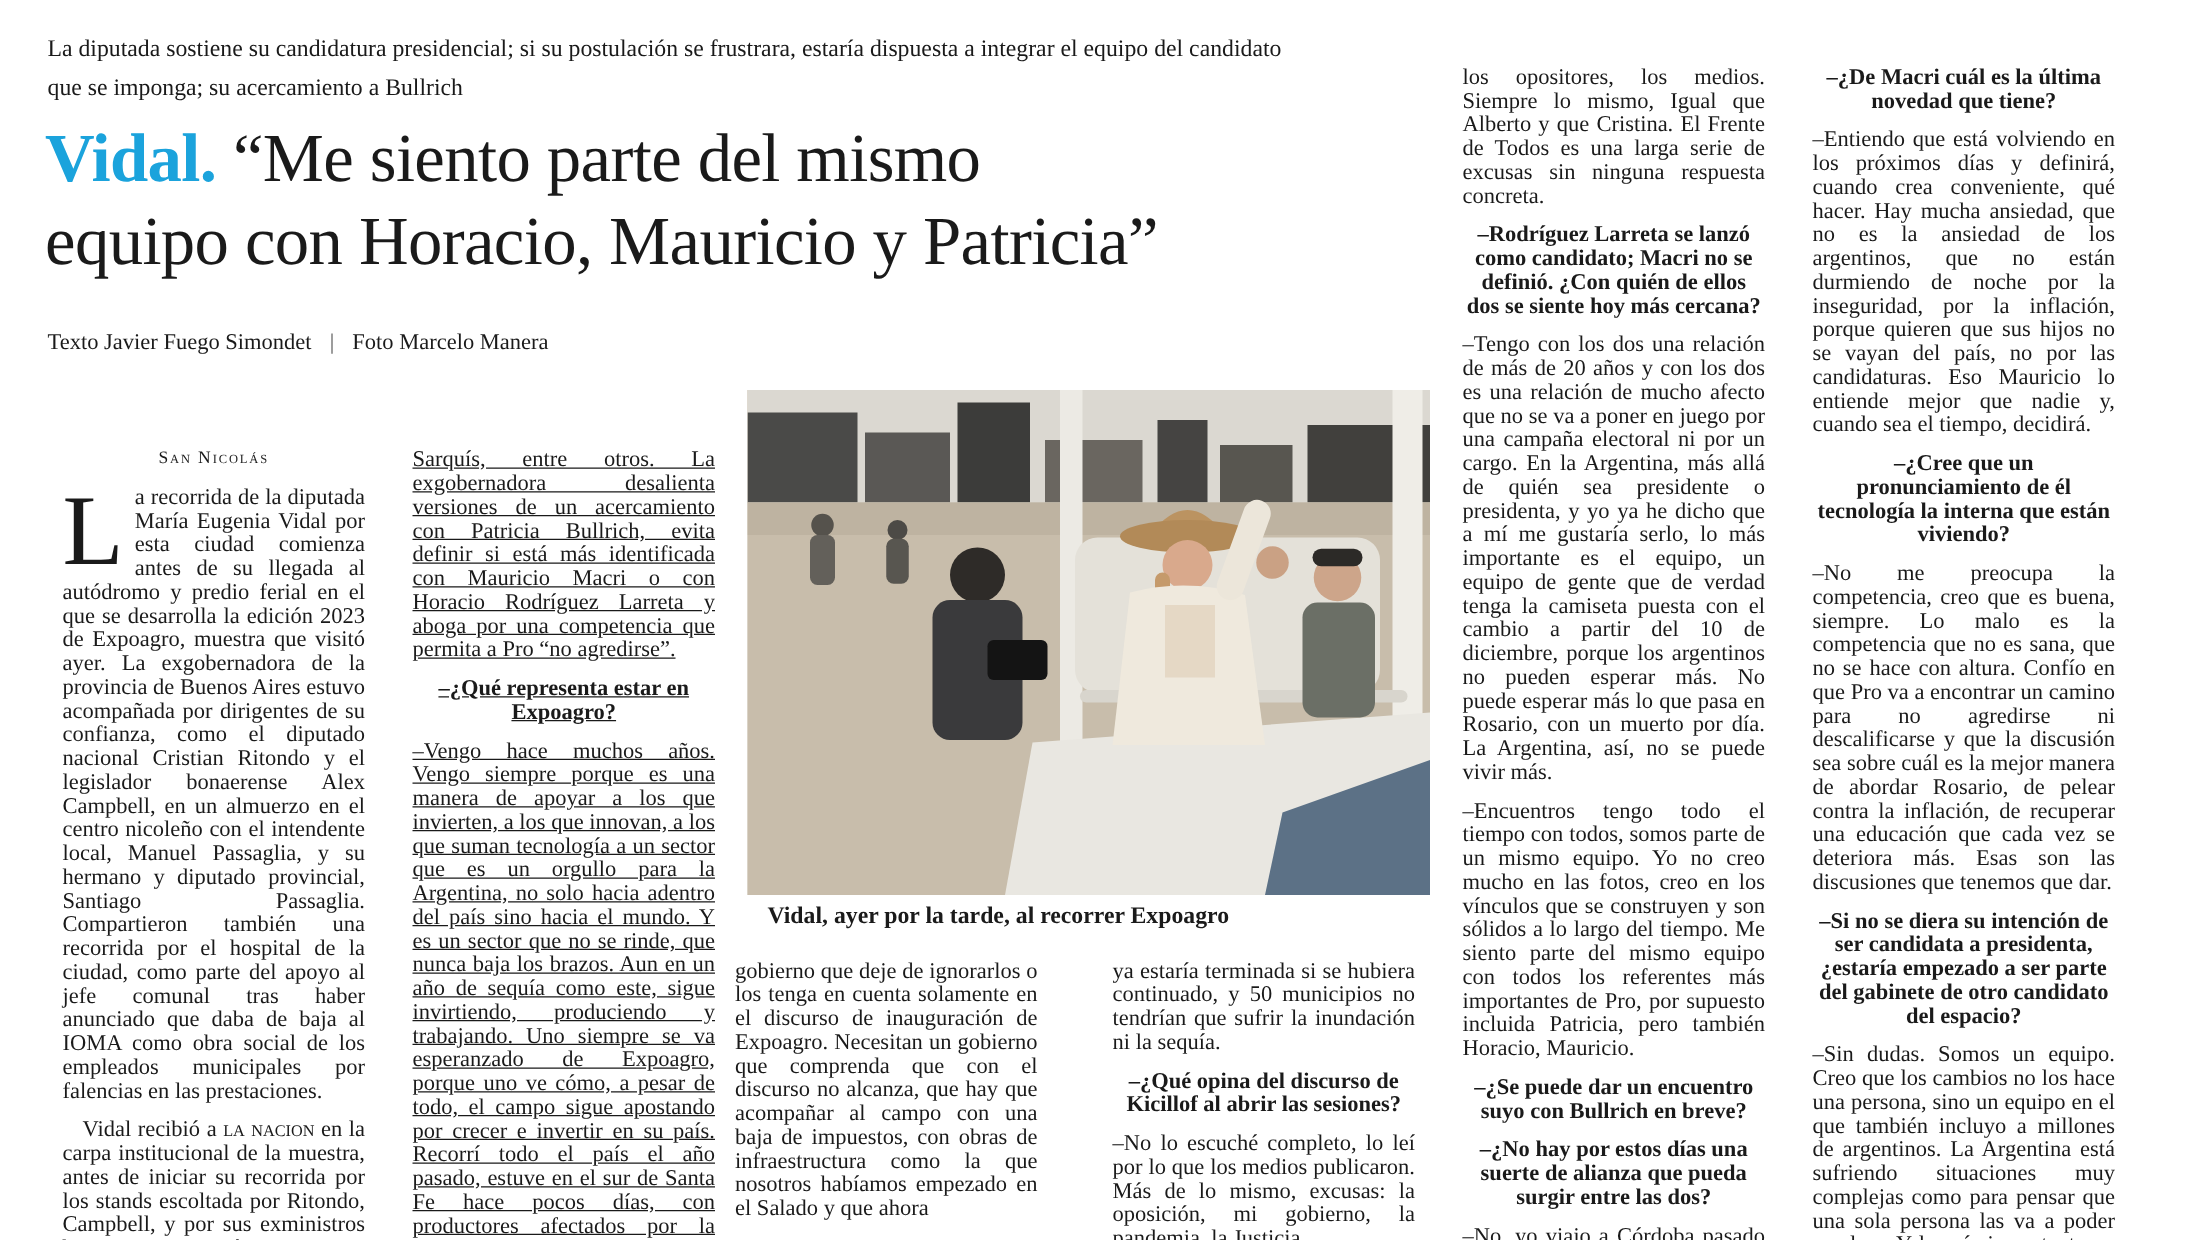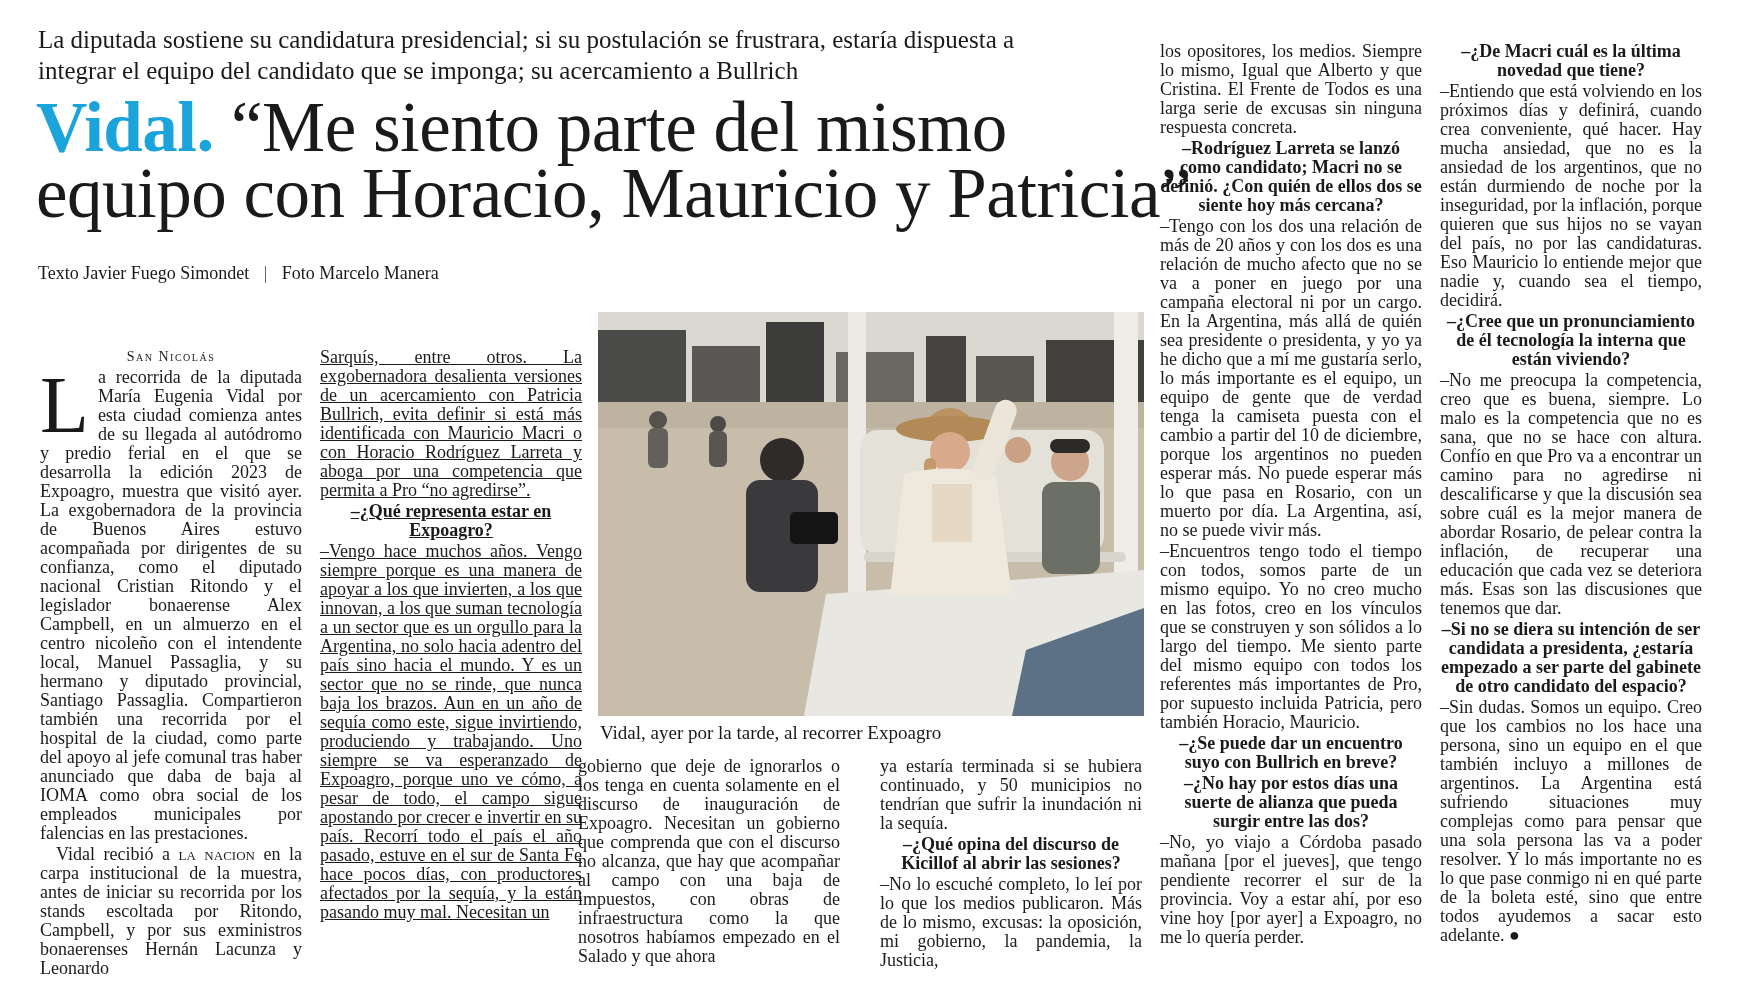--- a/index.html
+++ b/index.html
@@ -1,43 +1,43 @@
 <!DOCTYPE html>
 <html lang="es"><head>
 <meta charset="utf-8">
 <style>
   html,body{margin:0;padding:0;background:#e9e9e9;}
   .page{position:relative;width:1753px;height:992px;background:#ffffff;
         font-family:"Liberation Serif","DejaVu Serif",serif;color:#1a1a1a;overflow:hidden;margin:0 auto;}
   .lead{position:absolute;left:38px;top:24px;width:1010px;margin:0;
-        font-size:25px;line-height:31px;font-weight:400;}
+        font-size:19px;line-height:31px;font-weight:400;}
   .headline{position:absolute;left:36px;top:94px;width:1125px;margin:0;
-        font-size:71px;line-height:66px;font-weight:400;letter-spacing:-0.5px;}
+        font-size:55px;line-height:66px;font-weight:400;letter-spacing:-0.5px;}
   .hl-line{display:block;white-space:nowrap;}
   .kicker{font-weight:700;}
   .byline{position:absolute;left:38px;top:262px;margin:0;font-size:18px;line-height:22px;}
   .byline b{font-weight:400;}
   .sep{margin:0 10px;color:#555;font-weight:400;}
   .col{position:absolute;width:266px;font-size:18px;line-height:19px;text-align:justify;}
   #col1{left:38px;top:346px;}
   #col2{left:318px;top:346px;text-decoration:underline;}
   #col3a{left:576px;top:755px;}
   #col3b{left:878px;top:755px;}
   #col4{left:1158px;top:40px;}
   #col5{left:1438px;top:40px;}
-  .blk{margin:2px;}
+  .blk{margin:12px;}
   .q{font-weight:700;text-align:center;}
   .indent{text-indent:16px;}
   .dateline{text-align:center;font-size:14px;line-height:18px;letter-spacing:1.5px;margin-bottom:1px;}
   .sc{font-variant:small-caps;}
   .dc{float:left;font-size:80px;line-height:62px;padding:6px 9px 0 0;}
   .photo{position:absolute;left:598px;top:312px;width:546px;height:404px;margin:0;background:#cfc6b6;}
   .photo svg{display:block;}
-  .caption{position:absolute;left:600px;top:721px;width:546px;margin:0;
-        font-size:19px;line-height:23px;font-weight:400;}
+  .caption{position:absolute;left:614px;top:721px;width:546px;margin:0;
+        font-size:19px;line-height:23px;font-weight:700;}
 </style>
 </head>
 <body>
 
 <div class="page">
 
   <p class="lead">La diputada sostiene su candidatura presidencial; si su postulación se frustrara, estaría dispuesta a integrar el equipo del candidato que se imponga; su acercamiento a Bullrich</p>
 
   <h1 class="headline">
     <span class="hl-line"><span class="kicker" style="color: rgb(27, 163, 220);">Vidal.</span> <span>“Me siento parte del mismo</span></span>

